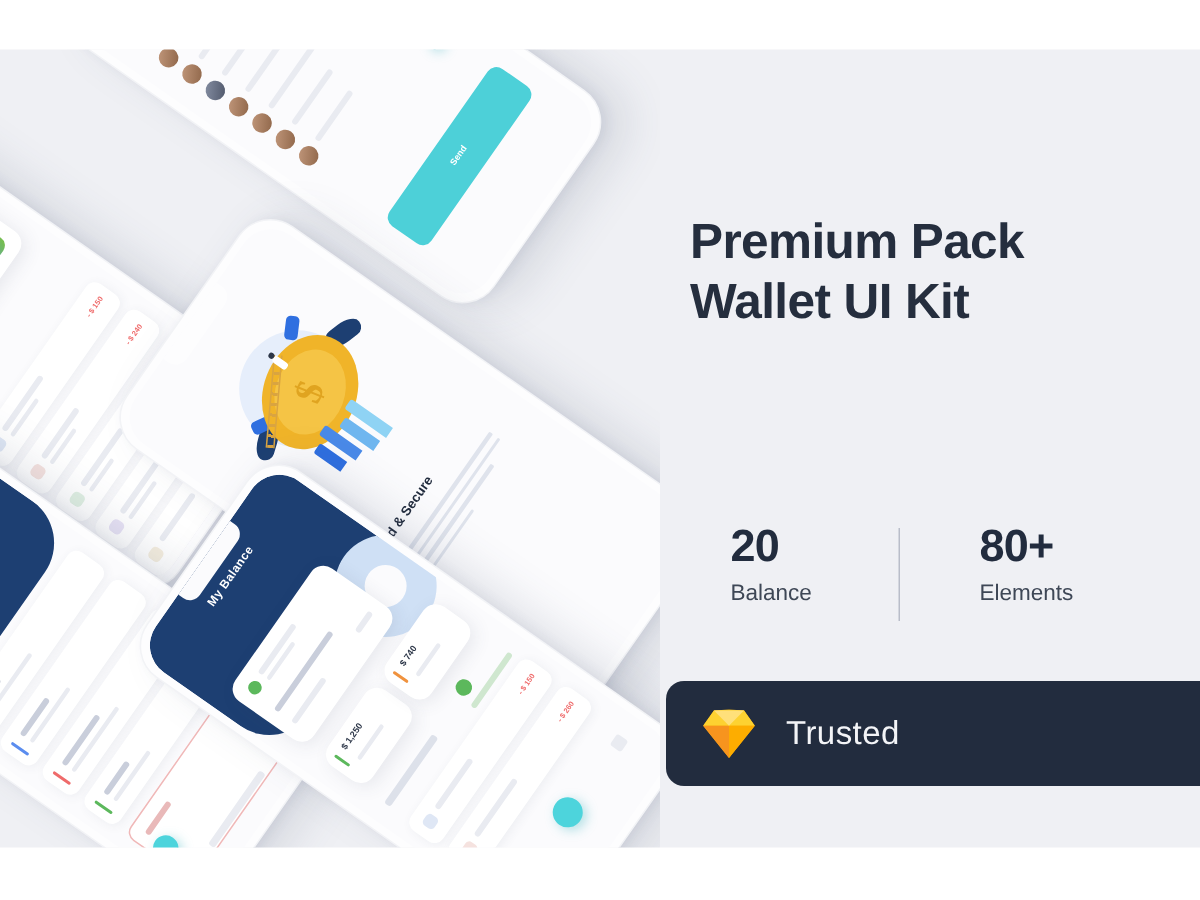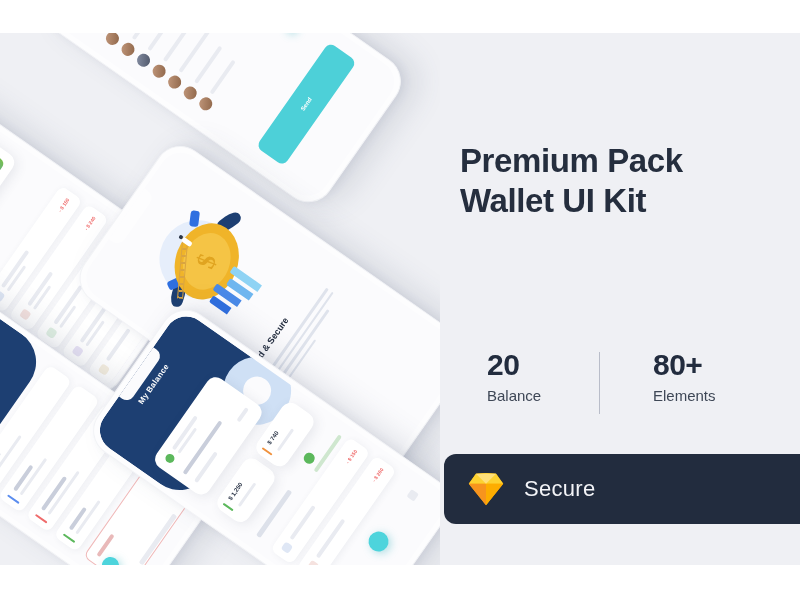--- a/index.html
+++ b/index.html
@@ -421,17 +421,17 @@
       <div class="sketch-logo">
         <svg viewBox="0 0 100 92" width="36" height="33" aria-hidden="true">
           <polygon points="22,2 50,0 78,2 98,30 50,90 2,30" fill="#fdad00"></polygon>
           <polygon points="22,2 50,0 50,30 2,30" fill="#fdd231"></polygon>
           <polygon points="50,0 78,2 98,30 50,30" fill="#fdd231"></polygon>
           <polygon points="2,30 50,30 50,90" fill="#f7941e"></polygon>
           <polygon points="50,30 98,30 50,90" fill="#fdad00"></polygon>
           <polygon points="22,2 50,30 78,2" fill="#ffe07a"></polygon>
         </svg>
       </div>
-      <div class="sketch-label">Secure</div>
+      <div class="sketch-label">Trusted</div>
     </div>
 
   </div>
 </div>
 
 </body></html>

